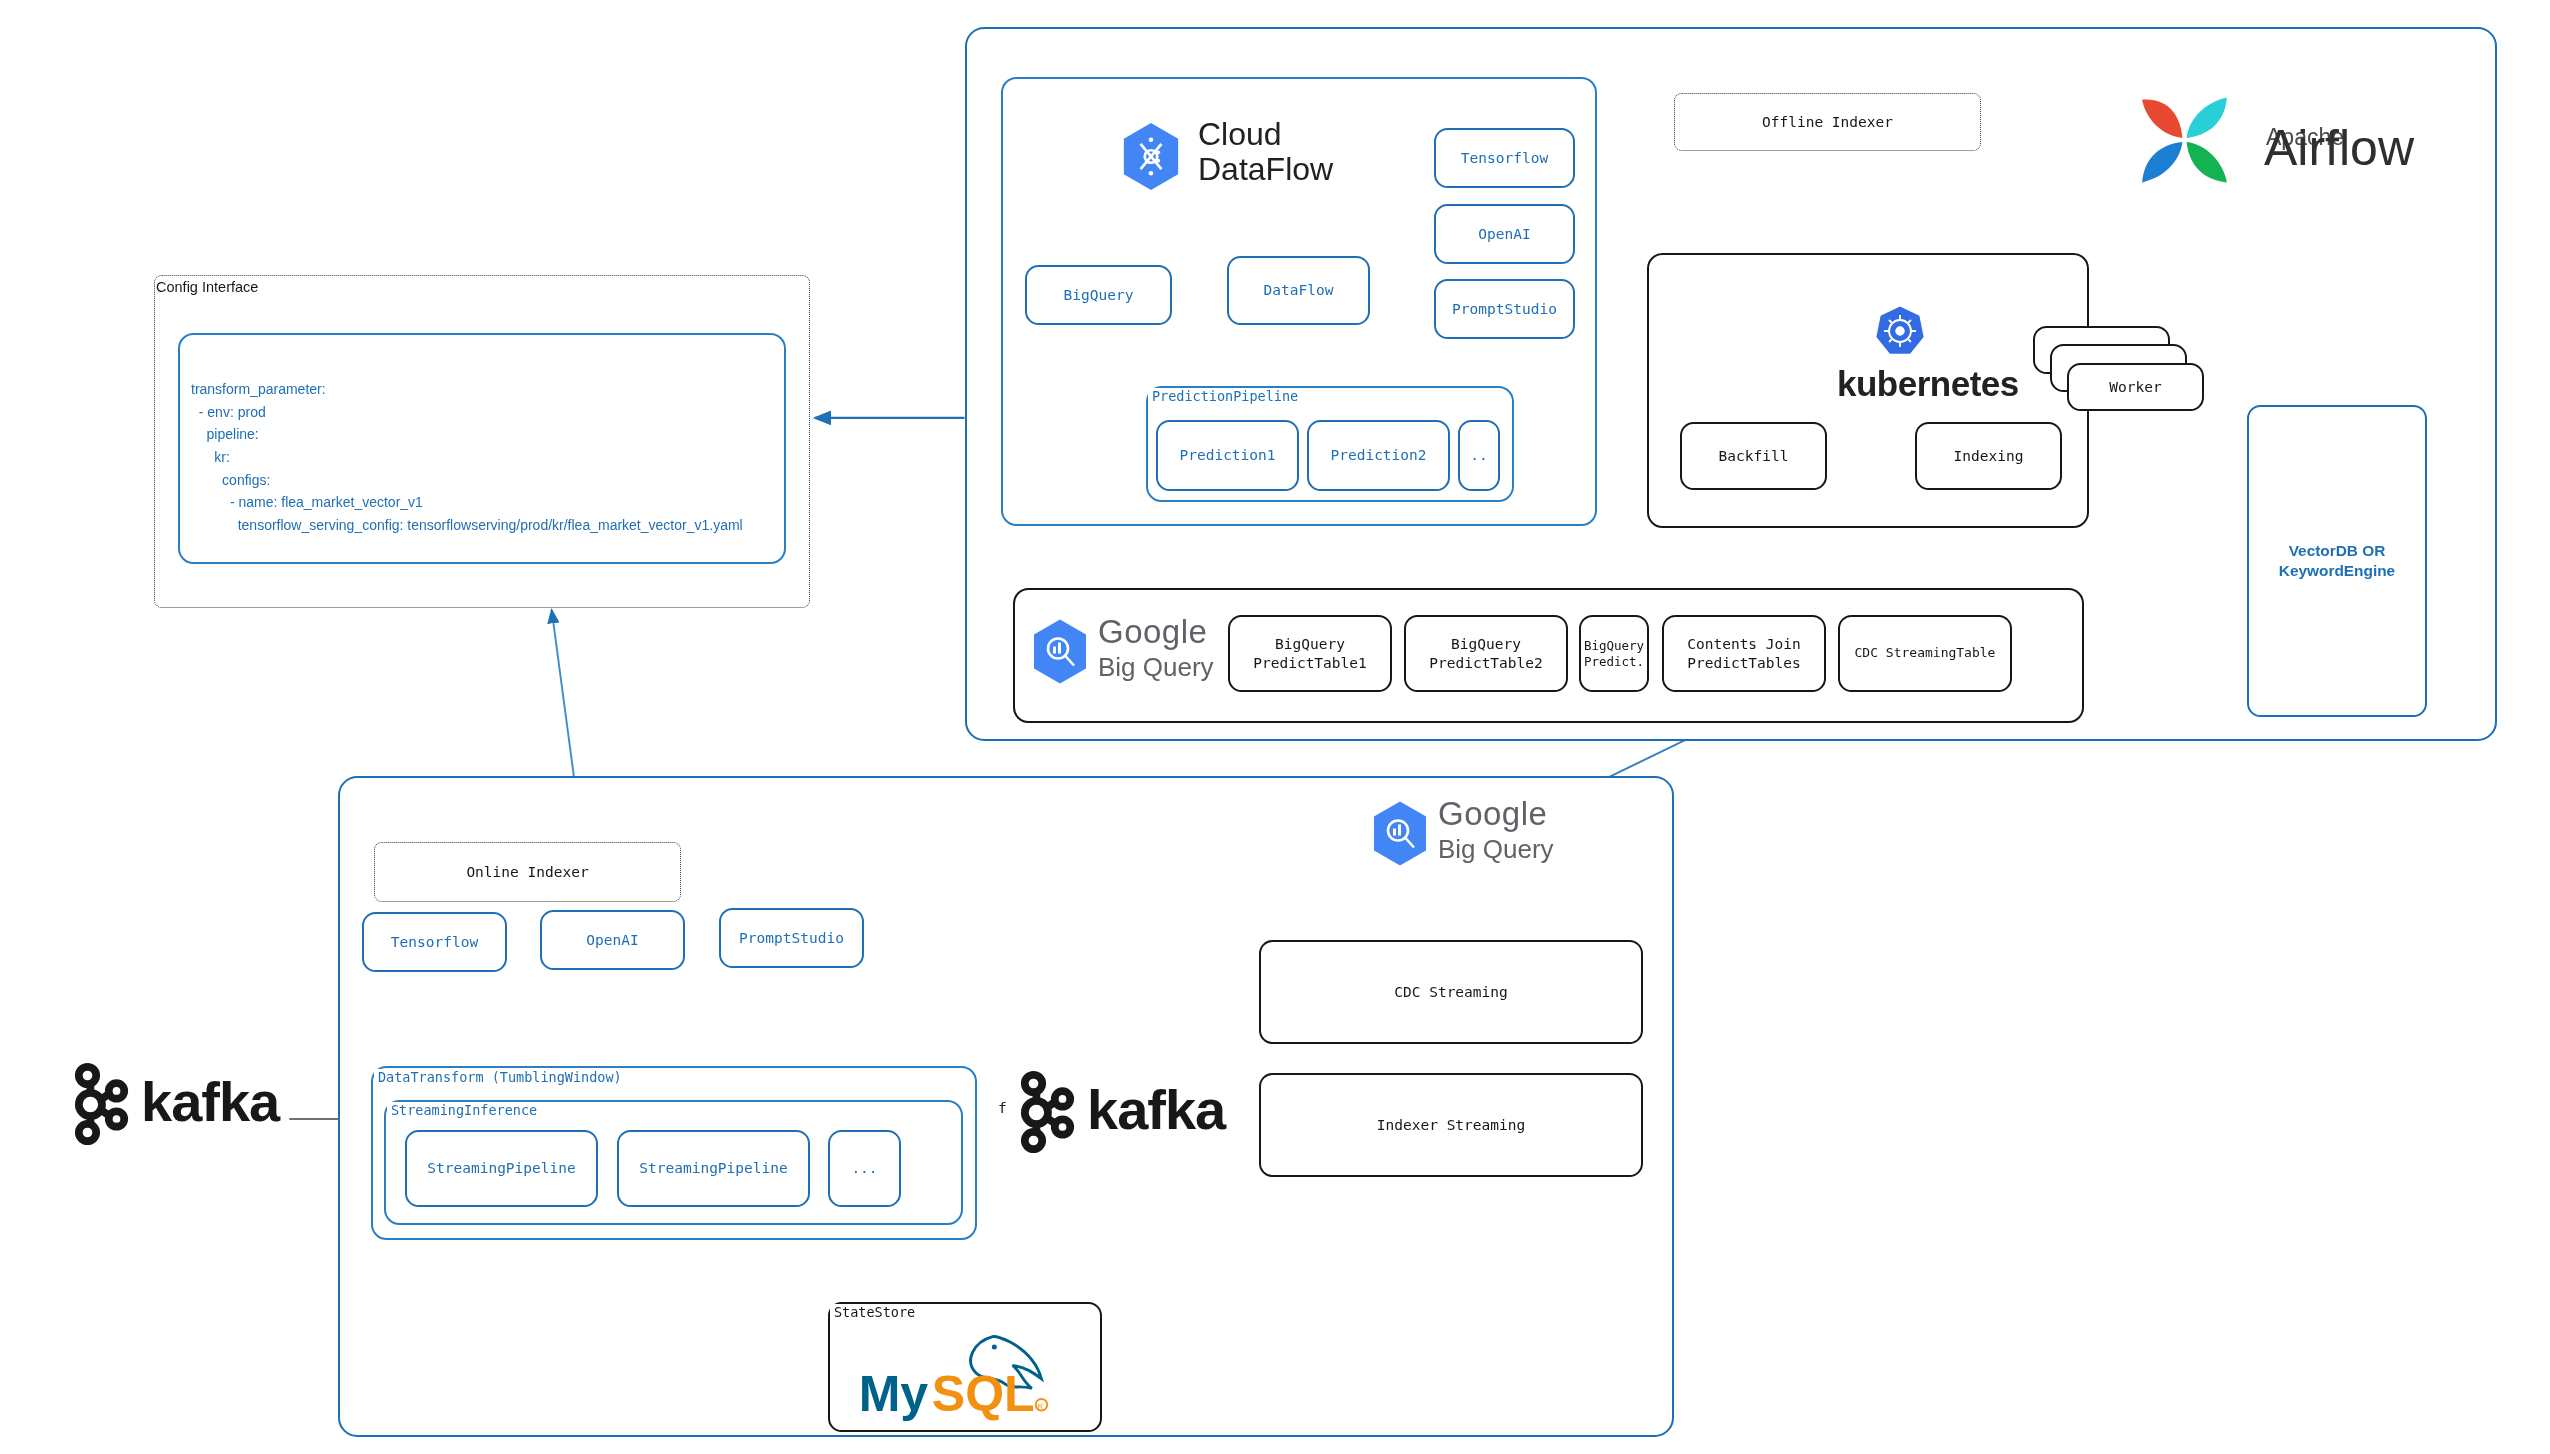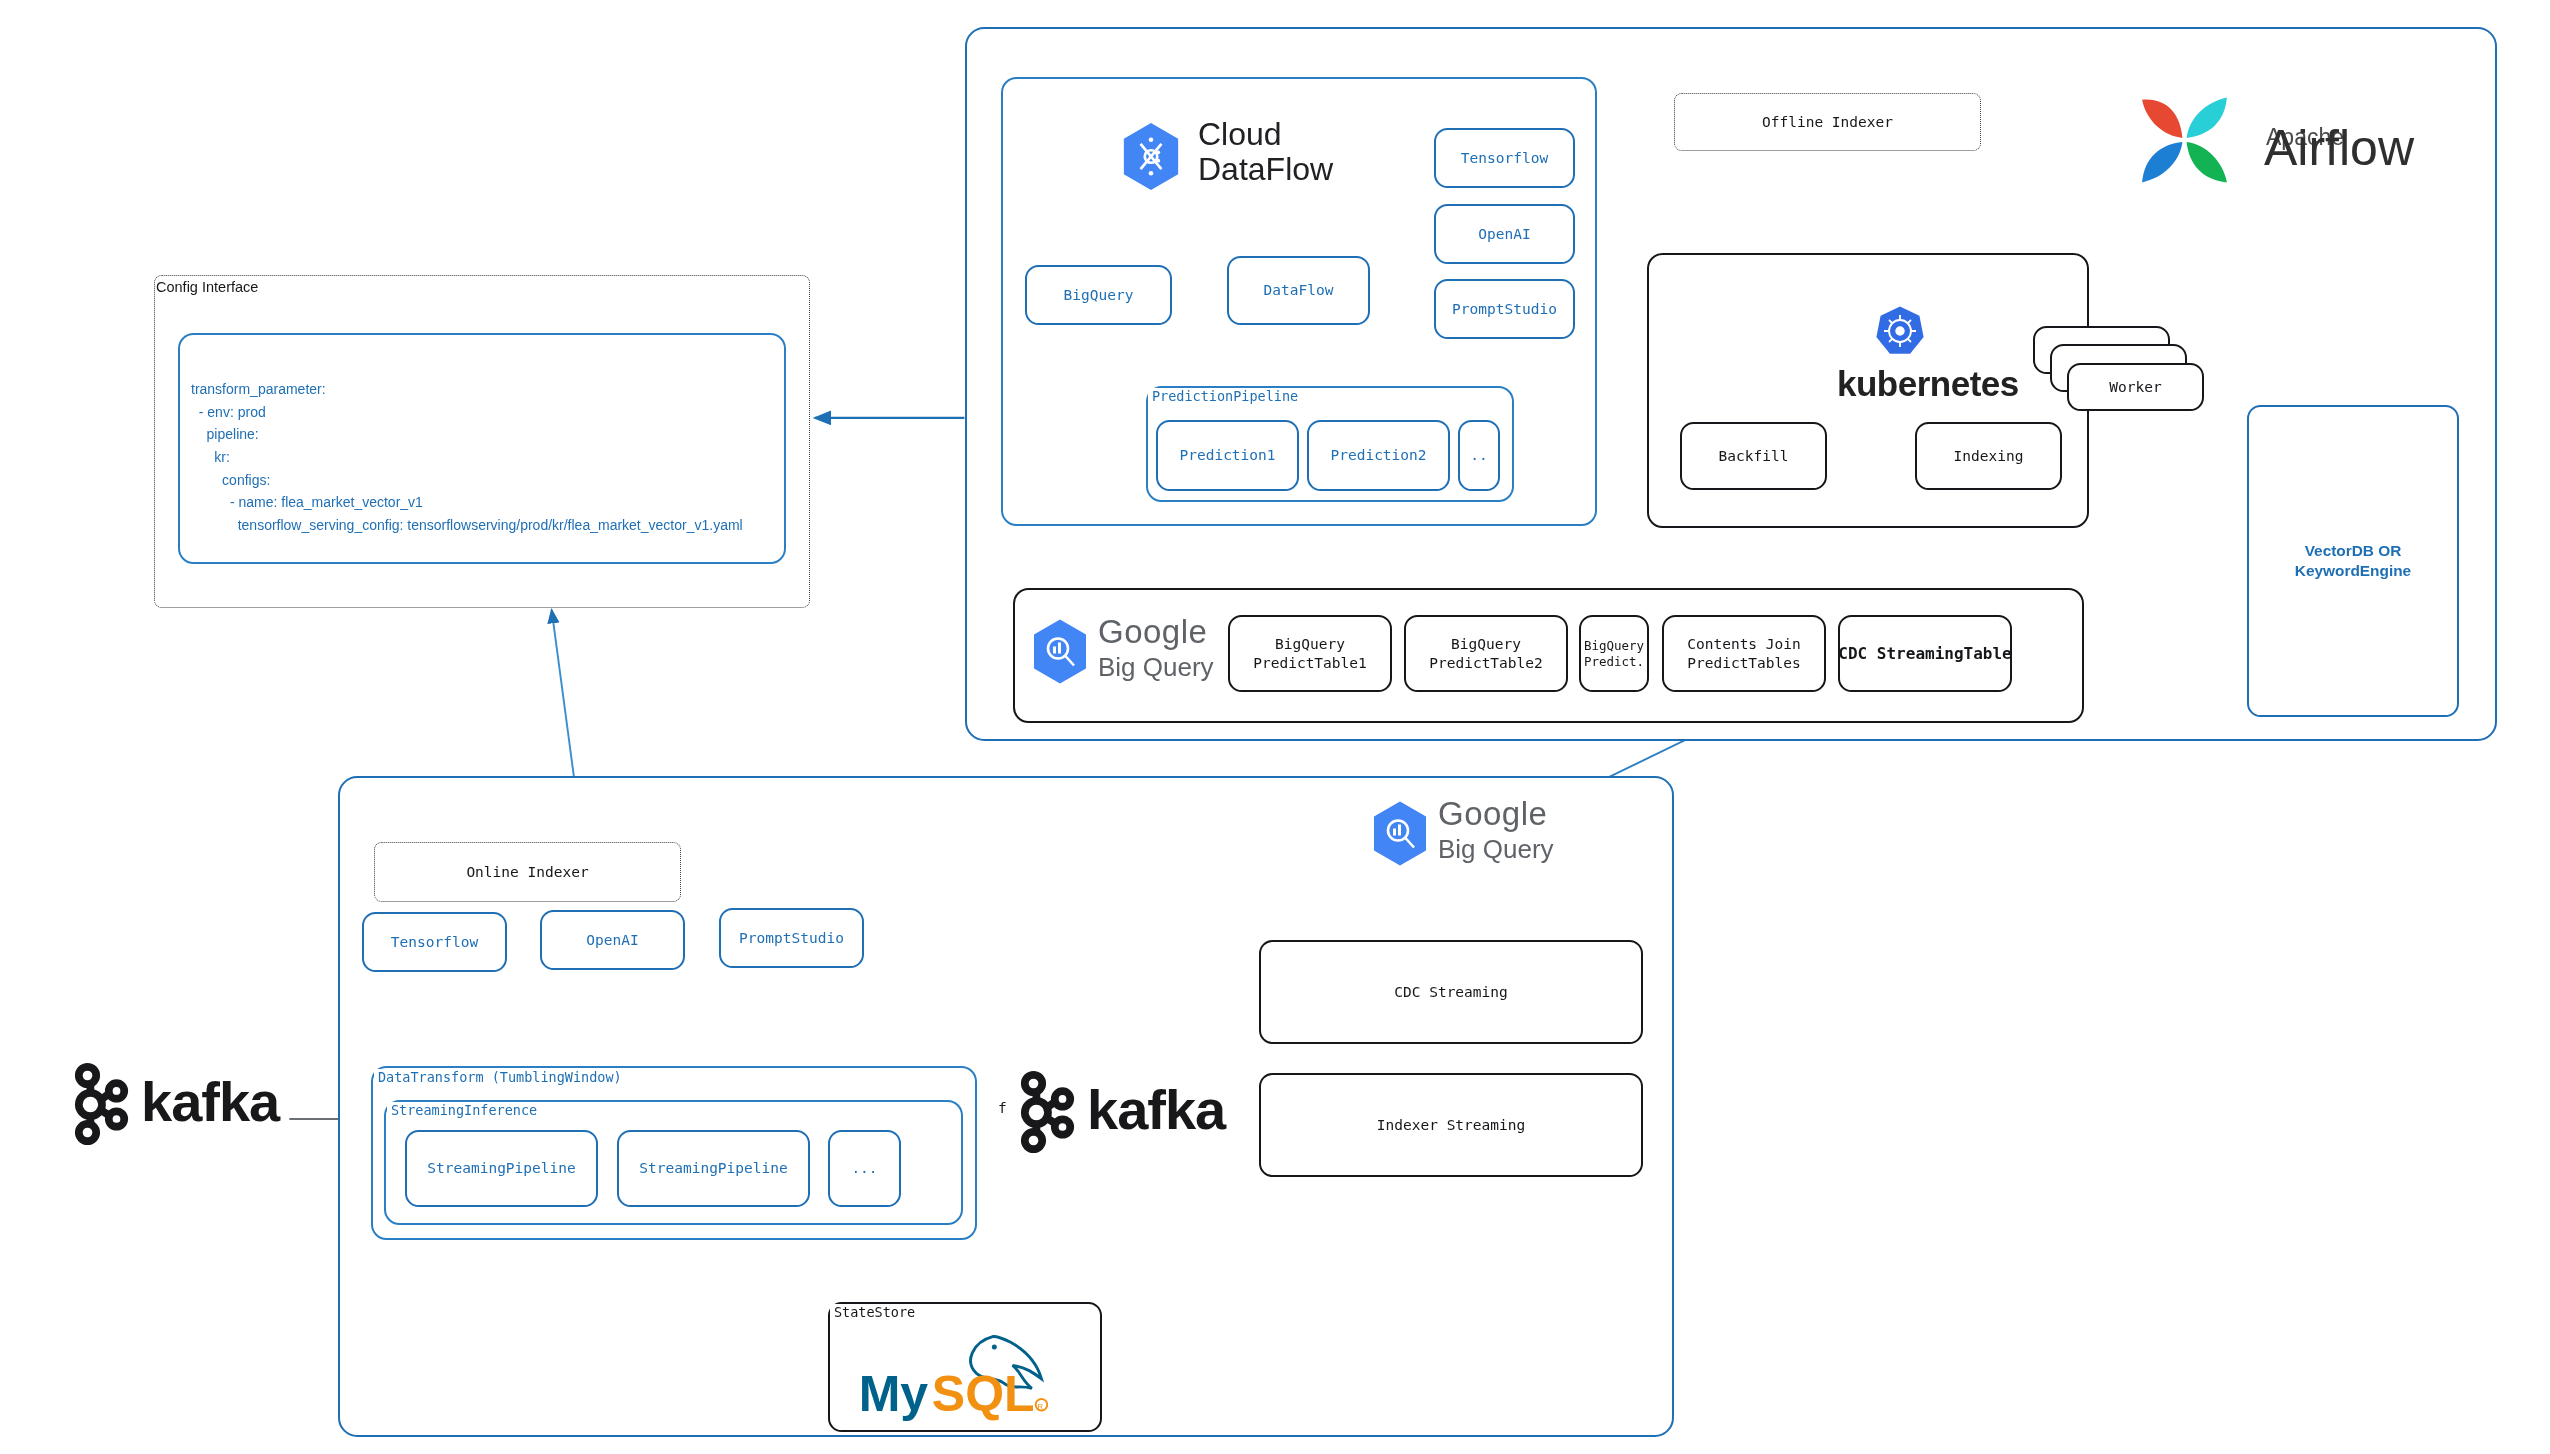--- a/index.html
+++ b/index.html
@@ -204,21 +204,21 @@
   <div class="box kbox" style="left:1915px;top:422px;width:147px;height:68px;">
     <span class="klabel">Indexing</span>
   </div>
 
   <div class="box kbox" style="left:2033px;top:326px;width:137px;height:48px;"></div>
   <div class="box kbox" style="left:2050px;top:344px;width:137px;height:48px;"></div>
   <div class="box kbox" style="left:2067px;top:363px;width:137px;height:48px;">
     <span class="klabel">Worker</span>
   </div>
 
-  <div class="box bbox" style="left:2247px;top:405px;width:212px;height:312px;flex-direction:column;">
+  <div class="box bbox" style="left:2247px;top:405px;width:180px;height:312px;flex-direction:column;">
     <span class="vdb">VectorDB OR</span>
     <span class="vdb">KeywordEngine</span>
   </div>
 
   <div class="panel inner-dark" style="left:1013px;top:588px;width:1071px;height:135px;"></div>
 
   <div style="position:absolute;left:1030px;top:617px;width:212px;height:79px;">
     <svg width="60" height="69" viewBox="0 0 60 68">
       <path d="M30 2 L56 17 L56 51 L30 66 L4 51 L4 17 Z" fill="#4285f4"></path>
       <g stroke="#ffffff" stroke-width="2.6" fill="none">
@@ -244,21 +244,21 @@
   </div>
   <div class="box kbox" style="left:1579px;top:615px;width:70px;height:77px;">
     <span class="klabel" style="white-space:pre;font-size:12.5px;">BigQuery
 Predict.</span>
   </div>
   <div class="box kbox" style="left:1662px;top:615px;width:164px;height:77px;">
     <span class="klabel" style="white-space:pre;">Contents Join
 PredictTables</span>
   </div>
   <div class="box kbox" style="left:1838px;top:615px;width:174px;height:77px;">
-    <span class="klabel" style="white-space:pre;font-size:16px;font-weight:bold;">CDC StreamingTable</span>
+    <span class="klabel" style="white-space:pre;font-size:13px;">CDC StreamingTable</span>
   </div>
 
   <div class="panel outer-blue" style="left:338px;top:776px;width:1336px;height:661px;"></div>
 
   <div class="box dashbox" style="left:374px;top:810px;width:307px;height:60px;border-radius:7.7px;margin-top:32px;">
     <span class="klabel">Online Indexer</span>
   </div>
 
   <div class="box bbox" style="left:362px;top:912px;width:145px;height:60px;">
     <span class="blabel">Tensorflow</span>

